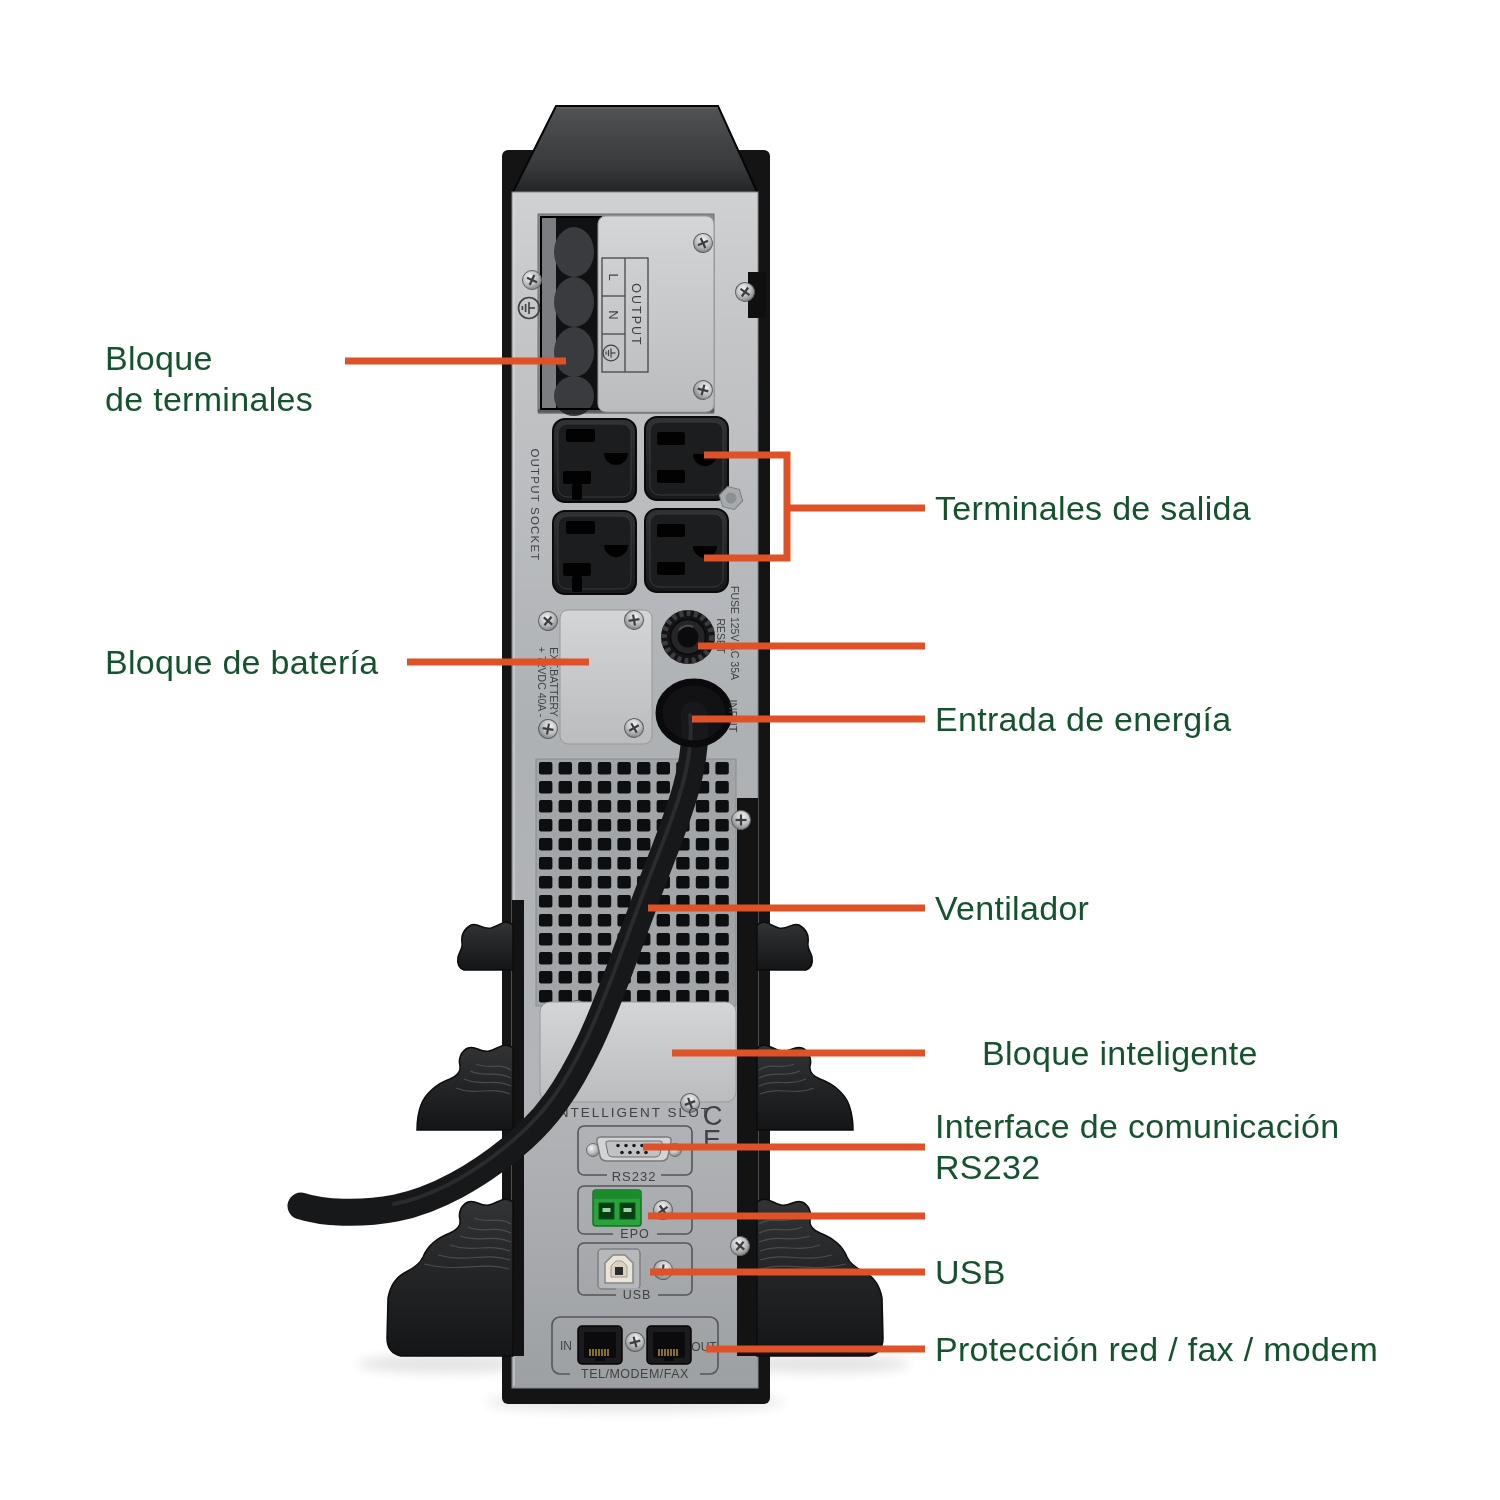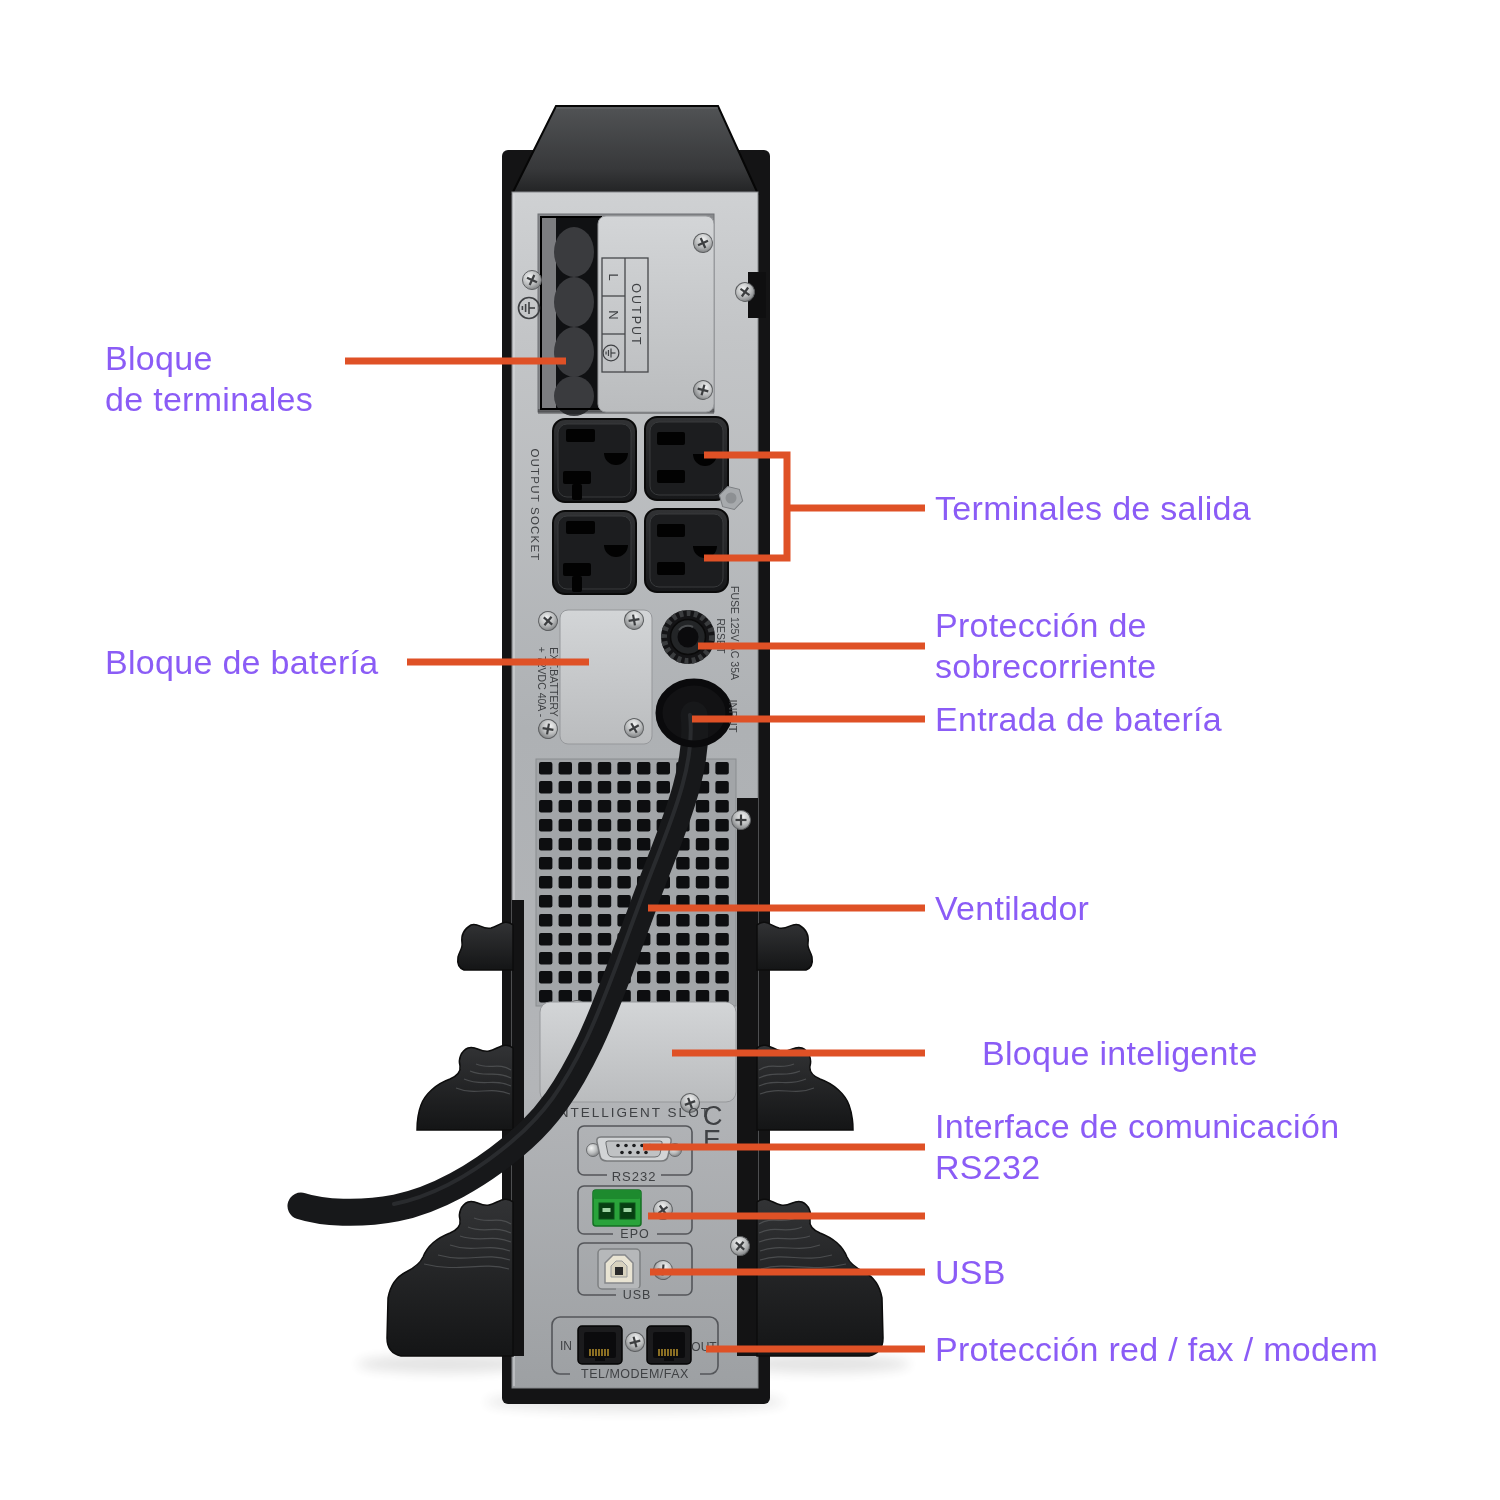--- a/index.html
+++ b/index.html
@@ -2,21 +2,21 @@
 <html><head>
 <meta charset="utf-8">
 <style>
   html,body{margin:0;padding:0;background:#ffffff;}
   #canvas{
     position:relative;width:1500px;height:1500px;background:#ffffff;
     font-family:"Liberation Sans",sans-serif;overflow:hidden;
   }
   #device-svg{position:absolute;left:0;top:0;}
   .callout-label{
-    position:absolute;color:#8b5cf6;font-size:34px;line-height:41px;
+    position:absolute;color:#14532d;font-size:34px;line-height:41px;
     letter-spacing:.3px;white-space:nowrap;font-weight:400;
   }
   svg text{font-family:"Liberation Sans",sans-serif;fill:#3f4144;}
 </style>
 </head>
 <body>
 
 <div id="canvas">
 
 <svg id="device-svg" width="1500" height="1500" viewBox="0 0 1500 1500">
@@ -351,26 +351,22 @@
   <div>Bloque</div>
   <div>de terminales</div>
 </div>
 <div class="callout-label" style="left:105px;top:642px">
   <div>Bloque de batería</div>
 </div>
 
 <div class="callout-label" style="left:935px;top:488px">
   <div>Terminales de salida</div>
 </div>
-<div class="callout-label" style="left:935px;top:605px">
-  <div>Protección de</div>
-  <div>sobrecorriente</div>
-</div>
 <div class="callout-label" style="left:935px;top:699px">
-  <div>Entrada de batería</div>
+  <div>Entrada de energía</div>
 </div>
 <div class="callout-label" style="left:935px;top:888px">
   <div>Ventilador</div>
 </div>
 <div class="callout-label" style="left:982px;top:1033px">
   <div>Bloque inteligente</div>
 </div>
 <div class="callout-label" style="left:935px;top:1106px">
   <div>Interface de comunicación</div>
   <div>RS232</div>

